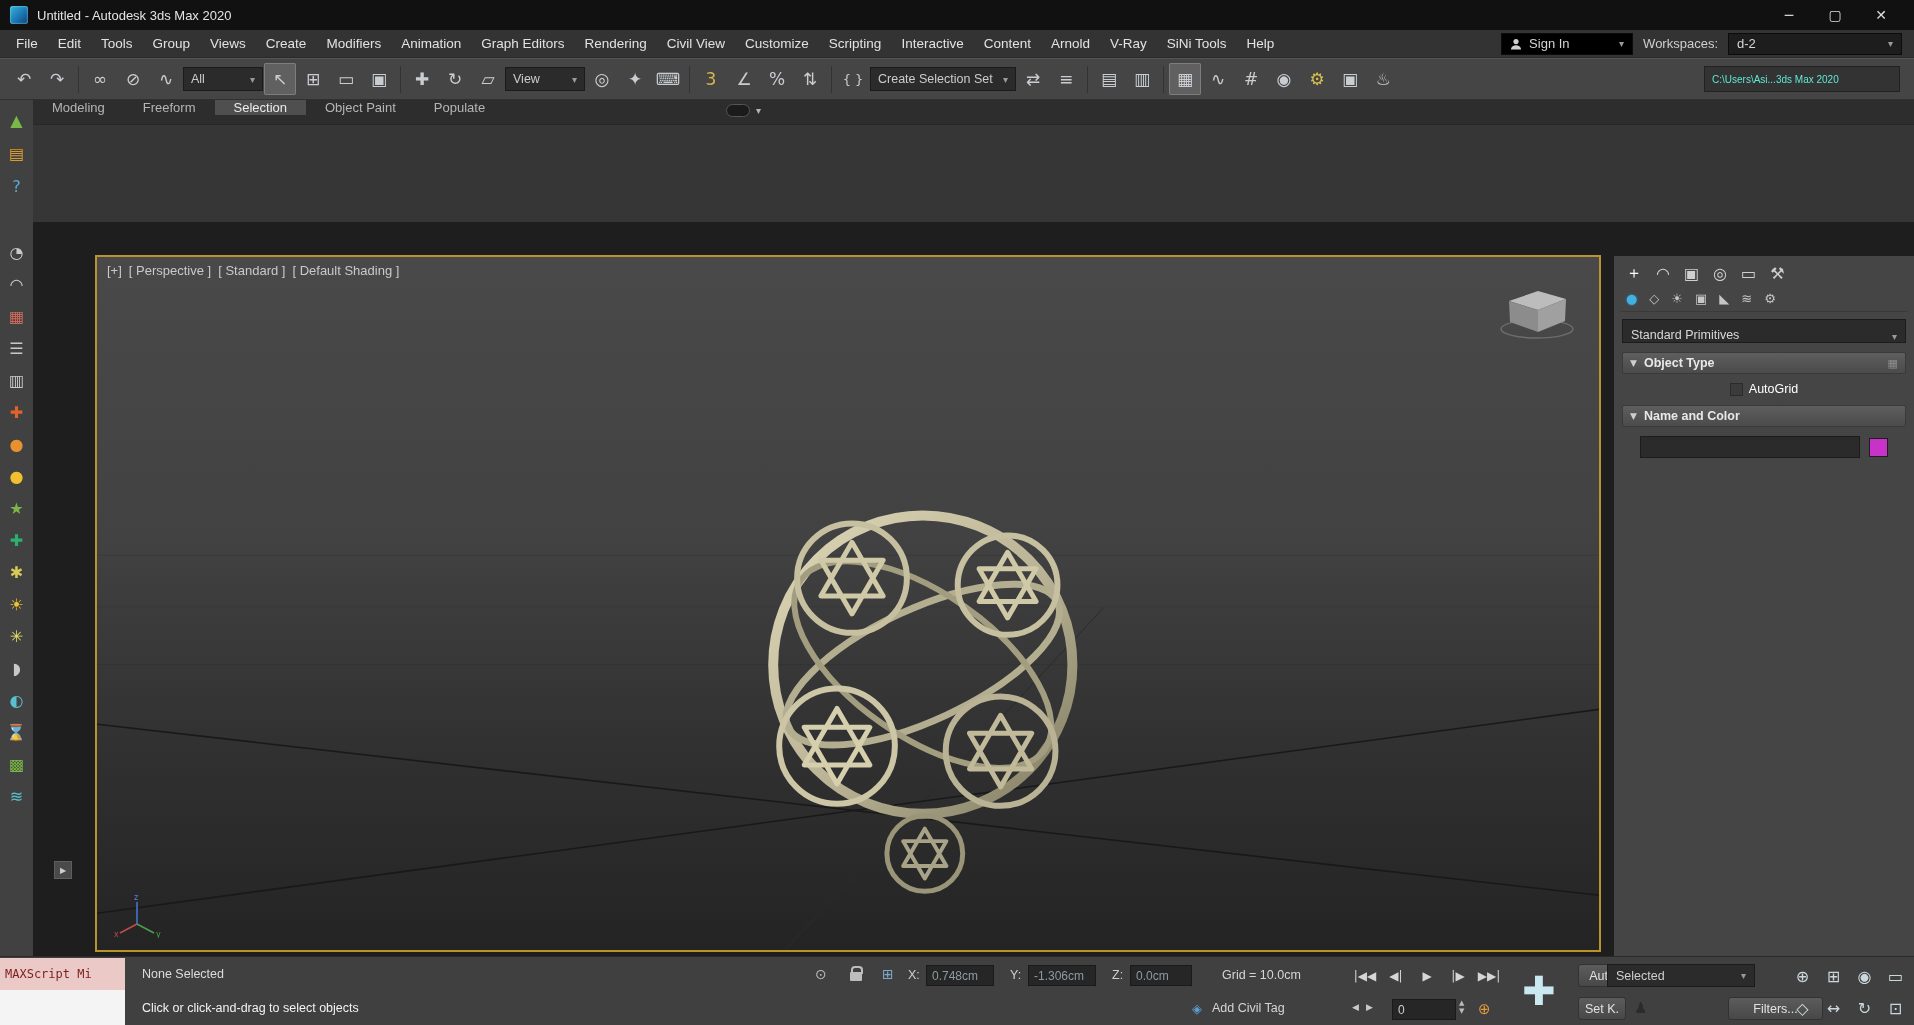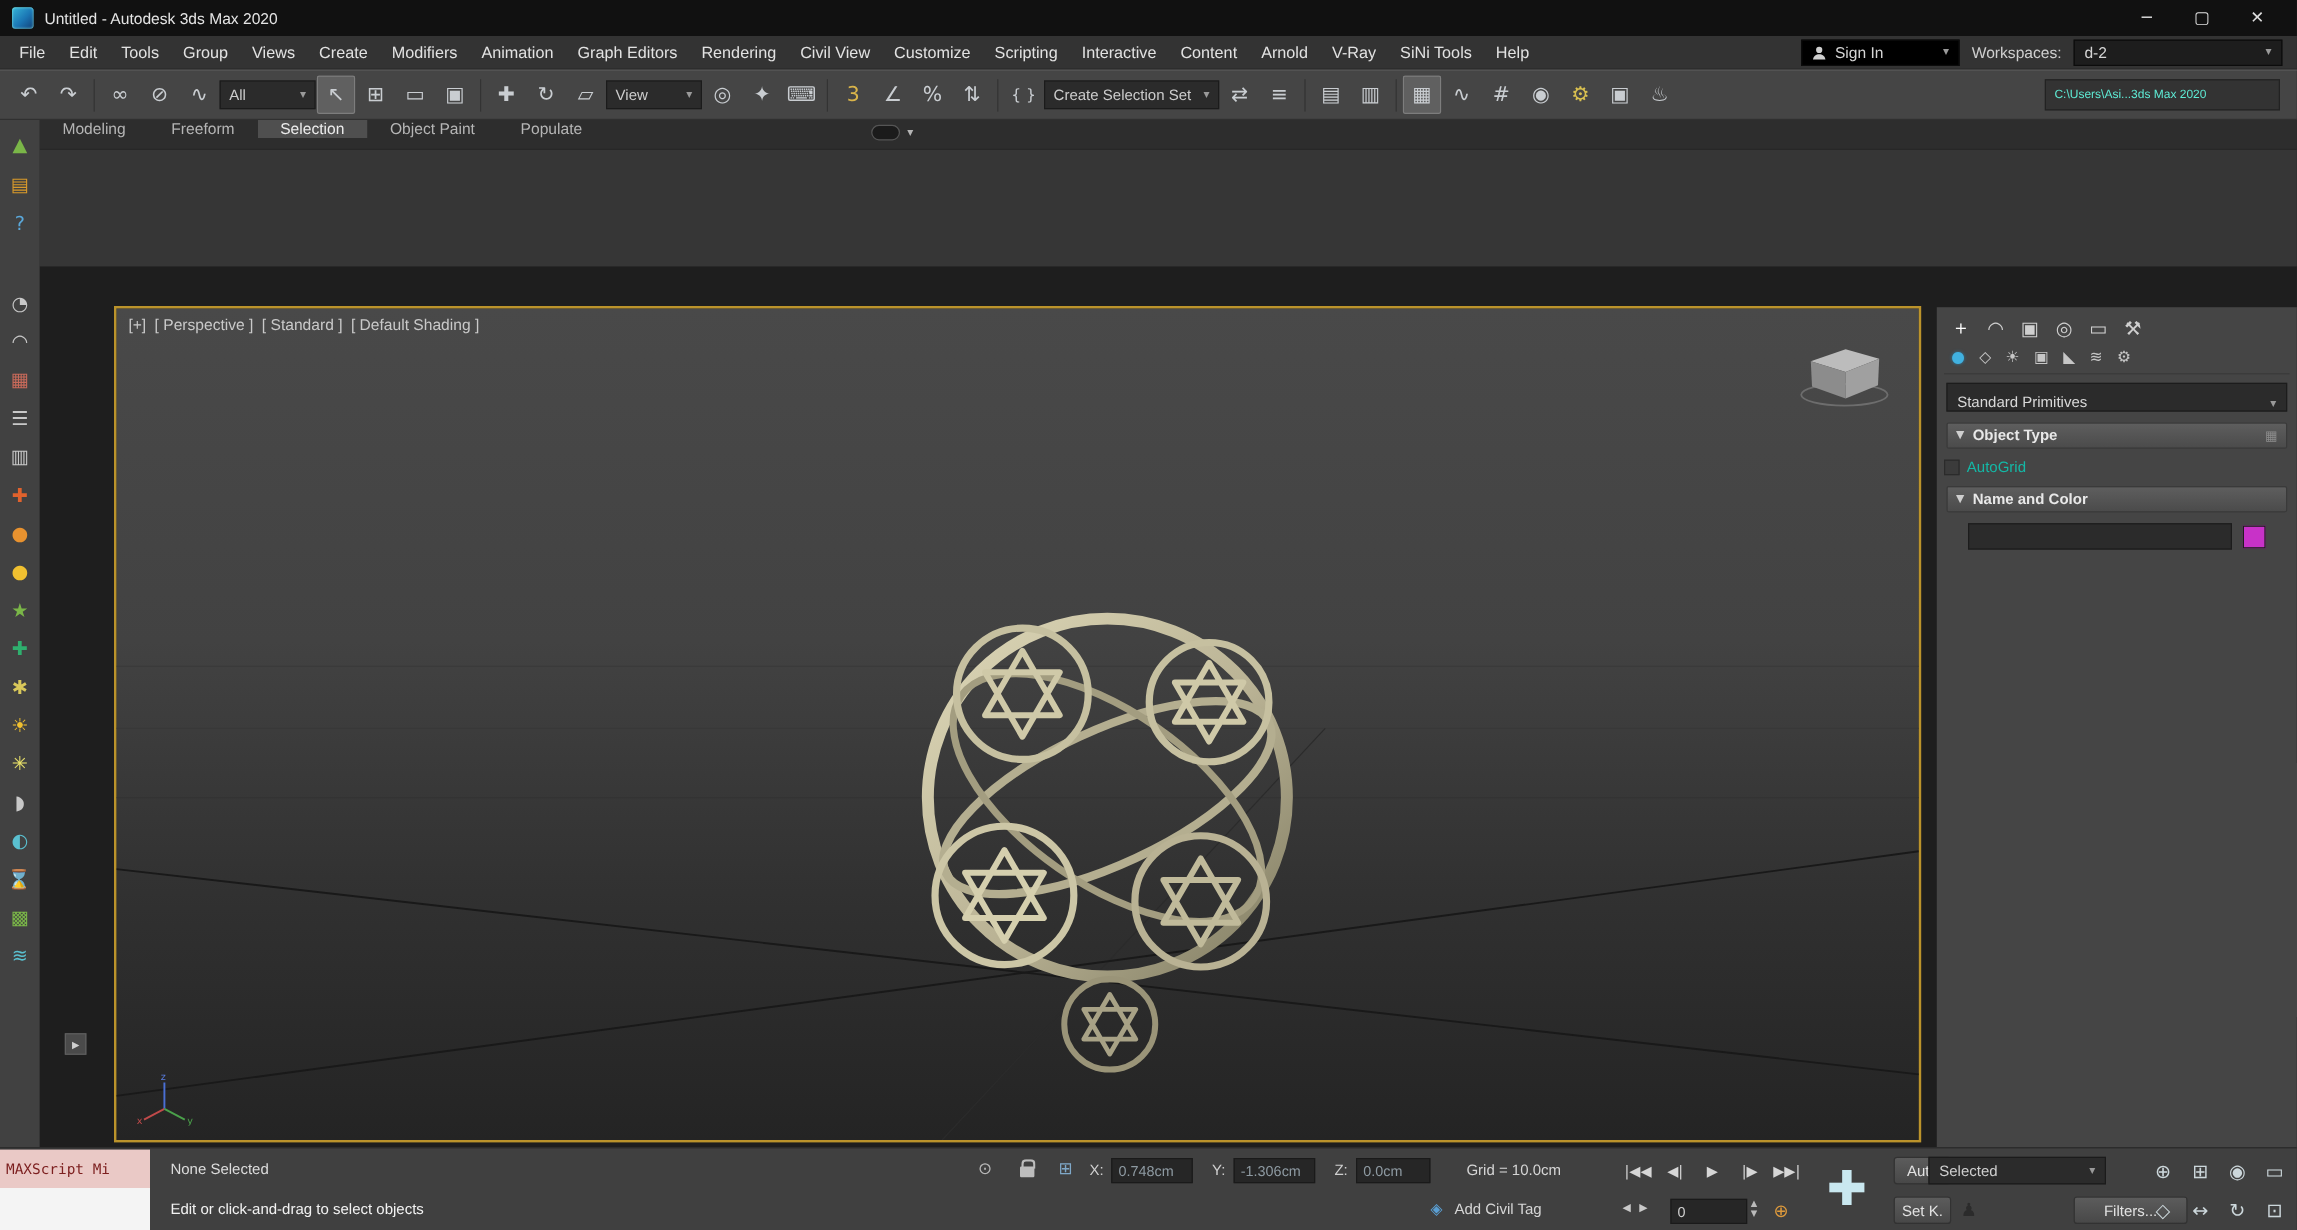--- a/index.html
+++ b/index.html
@@ -80,22 +80,22 @@
   .cp-subtabs{display:flex;gap:12px;align-items:center;padding:4px 8px 5px 6px;border-bottom:1px solid #3a3a3a}
   .cp-subtab{font-size:13px;color:#c6c6c6;font-family:"DejaVu Sans",sans-serif}
   .cp-subtab.active{color:#41b1e0;text-shadow:0 0 3px #2a7da6}
   .cp-combo{margin:7px 2px 2px 2px;height:24px;background:#2b2b2b;border:1px solid #1c1c1c;
     display:flex;align-items:flex-end;padding:0 8px;font-size:12.5px;color:#d8d8d8}
   .rollout-header{margin:9px 2px 0 2px;height:22px;background:linear-gradient(#5e5e5e,#4b4b4b);
     border:1px solid #3a3a3a;border-radius:2px;display:flex;align-items:center;gap:7px;padding:0 7px;
     font-weight:bold;font-size:12.5px;color:#e8e8e8}
   .rollout-arrow{font-size:9px;color:#cfcfcf}
   .rollout-grid-ic{margin-left:auto;color:#8d8d8d;font-size:11px}
-  .autogrid-row{display:flex;align-items:center;gap:6px;justify-content:flex-start;margin:8px 0 5px 0;
-    color:#14b8a6;font-size:12.5px}
+  .autogrid-row{display:flex;align-items:center;gap:6px;justify-content:center;margin:8px 0 5px 0;
+    color:#ffffff;font-size:12.5px}
   .checkbox{width:13px;height:13px;background:#3b3b3b;border:1px solid #2b2b2b}
   .ot-grid{display:grid;grid-template-columns:1fr 1fr;gap:6px 13px;padding:2px 32px 10px 32px}
   .ot-btn{height:22px;background:linear-gradient(#626262,#4e4e4e);border:1px solid #383838;border-radius:3px;
     display:flex;align-items:center;justify-content:center;font-size:12.5px;color:#e4e4e4}
   .nc-row{display:flex;align-items:center;gap:9px;padding:9px 20px}
   .nc-input{flex:1;height:22px;background:#2b2b2b;border:1px solid #1c1c1c;color:#dddddd;padding:0 6px;font-size:12.5px}
   .nc-swatch{width:19px;height:19px;border:1px solid #1d1d1d}
 
   
   #statusbar{position:absolute;left:0;bottom:0;width:100%;height:69px;background:#404040;
@@ -416,21 +416,21 @@
   </div>
 </div>
 
 <div id="statusbar">
   <div class="sb-abs listener-pink">
     <span>MAXScript Mi</span>
   </div>
   <div class="sb-abs listener-white"></div>
 
   <div class="sb-abs sb-text" style="left:142px;top:10px">None Selected</div>
-  <div class="sb-abs sb-prompt" style="left:142px;top:44px">Edit or click-and-drag to select objects</div>
+  <div class="sb-abs sb-prompt" style="left:142px;top:44px">Click or click-and-drag to select objects</div>
 
   <div class="sb-abs glyph" style="left:815px;top:9px;color:#b9b9b9;font-size:14px">⊙</div>
   <div class="sb-abs" style="left:850px;top:13px"><span class="padlock"></span></div>
   <div class="sb-abs glyph" style="left:882px;top:9px;color:#7fa8c8;font-size:14px">⊞</div>
 
   <span class="sb-abs" style="left:908px;top:11px;color:#cfcfcf">X:</span>
   <input class="sb-abs numfield" style="left: 926px; top: 8px;" readonly="" value="0.748cm">
   <span class="sb-abs" style="left:1010px;top:11px;color:#cfcfcf">Y:</span>
   <input class="sb-abs numfield" style="left: 1028px; top: 8px;" readonly="" value="-1.306cm">
   <span class="sb-abs" style="left:1112px;top:11px;color:#cfcfcf">Z:</span>

